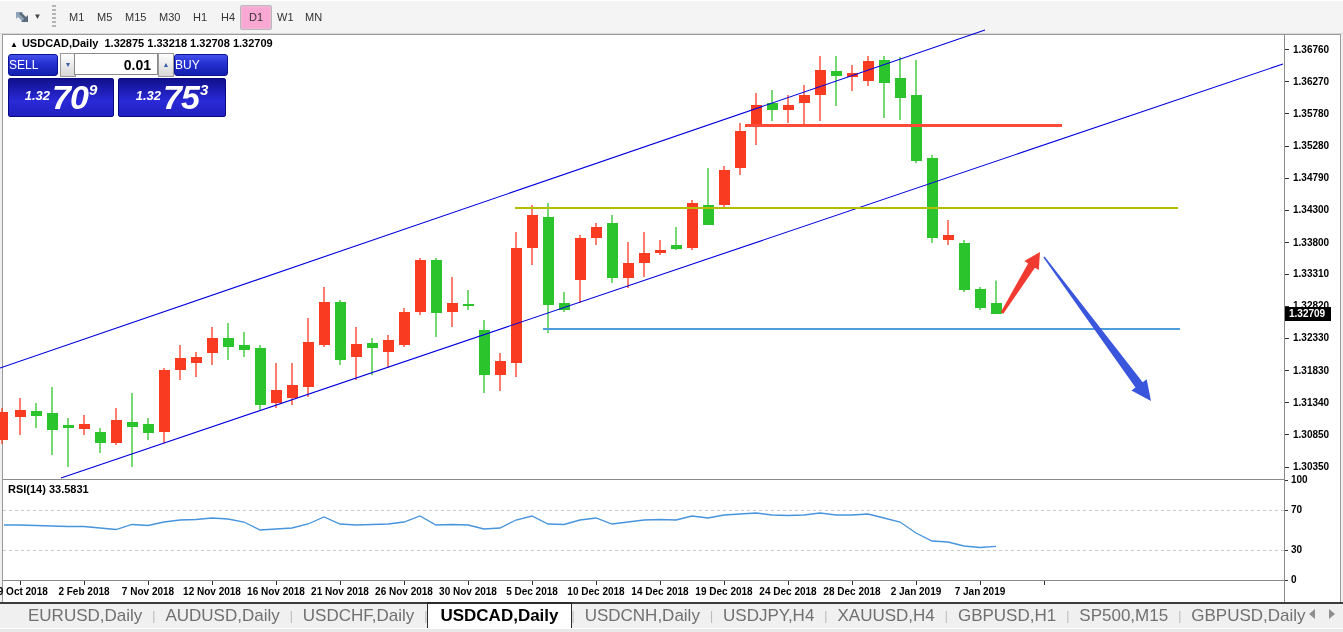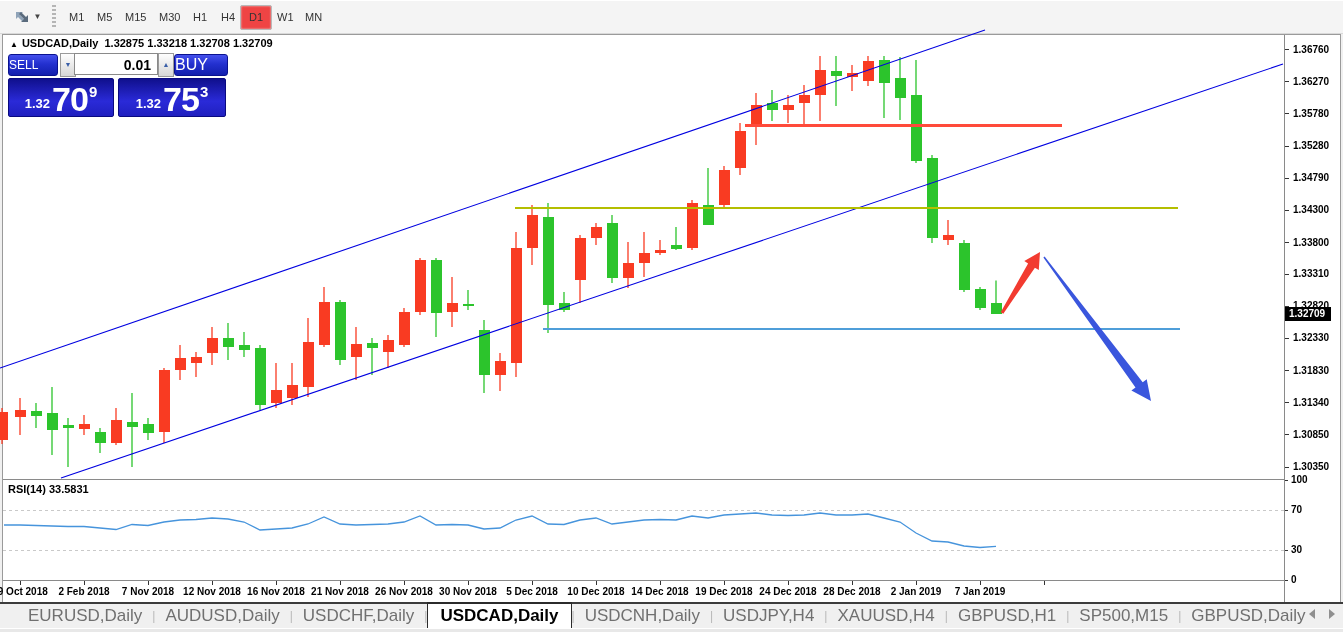--- a/index.html
+++ b/index.html
@@ -11,49 +11,49 @@
   
   #toolbar{left:0;top:0;width:1343px;height:33px;background:#f4f4f4;
            border-bottom:1px solid #d9d9d9;box-shadow:inset 0 1px 0 #ffffff;}
   #tool-icon-btn{left:8px;top:5px;width:38px;height:23px;display:flex;align-items:center;
                  justify-content:center;gap:3px;border-radius:2px;}
   .caret{font-size:8px;color:#444;}
   #drag-handle{left:52px;top:5px;width:4px;height:23px;
       background:repeating-linear-gradient(180deg,#b5b5b5 0 2px,transparent 2px 4px);}
   .tfbtn{top:5px;height:23px;line-height:23px;padding:0 8px;font-size:11px;color:#333;
          text-align:center;border-radius:2px;border:1px solid transparent;}
-  .tfbtn.active{background:#ef4444;border:1px solid #b9b9b9;box-shadow:inset 0 0 2px #ddd;}
+  .tfbtn.active{background:#f9a8d4;border:1px solid #b9b9b9;box-shadow:inset 0 0 2px #ddd;}
 
   
   #chart-window{left:2px;top:34px;width:1339px;height:569px;background:#ffffff;
                 border:1px solid #9a9a9a;box-sizing:border-box;}
   #axis-vline{left:1284px;top:35px;width:1px;height:567px;background:#8a8a8a;}
   #chart-rsi-sep{left:3px;top:479px;width:1281px;height:1px;background:#8a8a8a;}
   #rsi-axis-sep{left:3px;top:580px;width:1281px;height:1px;background:#8a8a8a;}
   #axis-dark-line{left:0;top:602px;width:1343px;height:2px;background:#3c3c3c;}
 
   #chart-title{left:10px;top:37px;font-size:11px;font-weight:bold;color:#000;}
   #chart-title .mk{font-size:8px;margin-right:4px;}
 
   
   #trade-panel{left:8px;top:52px;width:219px;height:66px;}
   .blue-btn{background:linear-gradient(180deg,#4450ec 0%,#2330cf 45%,#131fae 100%);
             border:1px solid #0a128f;border-radius:3px;color:#fff;}
   #sell-btn{left:0;top:2px;width:48px;height:20px;line-height:20px;font-size:12px;}
-  #buy-btn{left:166px;top:2px;width:52px;height:20px;line-height:20px;font-size:16px;}
+  #buy-btn{left:166px;top:2px;width:52px;height:20px;line-height:20px;font-size:12px;}
   .spin{top:1px;width:14px;height:22px;background:linear-gradient(180deg,#fefefe,#d7d7d7);
         border:1px solid #9a9a9a;text-align:center;line-height:22px;font-size:7px;color:#3a5fa8;}
   #lot-down{left:52px;}
   #lot-field{left:66px;top:1px;width:84px;height:22px;background:#fff;border:1px solid #8a8a8a;
              box-sizing:border-box;font-size:14px;font-weight:bold;color:#000;text-align:right;
              padding:1px 6px 0 0;line-height:20px;}
   #lot-up{left:150px;}
   .price-box{top:26px;height:39px;background:linear-gradient(180deg,#10108d 0%,#2a2ad8 60%,#2020bf 100%);
              border:1px solid #0a0a80;border-radius:2px;color:#fff;display:flex;
-             align-items:flex-end;justify-content:center;padding-bottom:2px;box-sizing:border-box;}
+             align-items:center;justify-content:center;padding-bottom:2px;box-sizing:border-box;font-style:italic;}
   #sell-price{left:0;width:106px;}
   #buy-price{left:110px;width:108px;}
   .p-small{font-size:13px;font-weight:bold;margin:0 2px 3px 0;}
   .p-big{font-size:34px;font-weight:bold;line-height:30px;letter-spacing:-1px;}
   .p-sup{font-size:15px;font-weight:bold;margin:0 0 14px 1px;}
 
   
   .ptick-label{position:absolute;left:1293px;font-size:10px;font-weight:bold;color:#000;}
   .rtick-label{position:absolute;left:1291px;font-size:10px;font-weight:bold;color:#000;}
   #price-tag{left:1285px;top:306px;width:46px;height:14px;background:#000;color:#fff;

